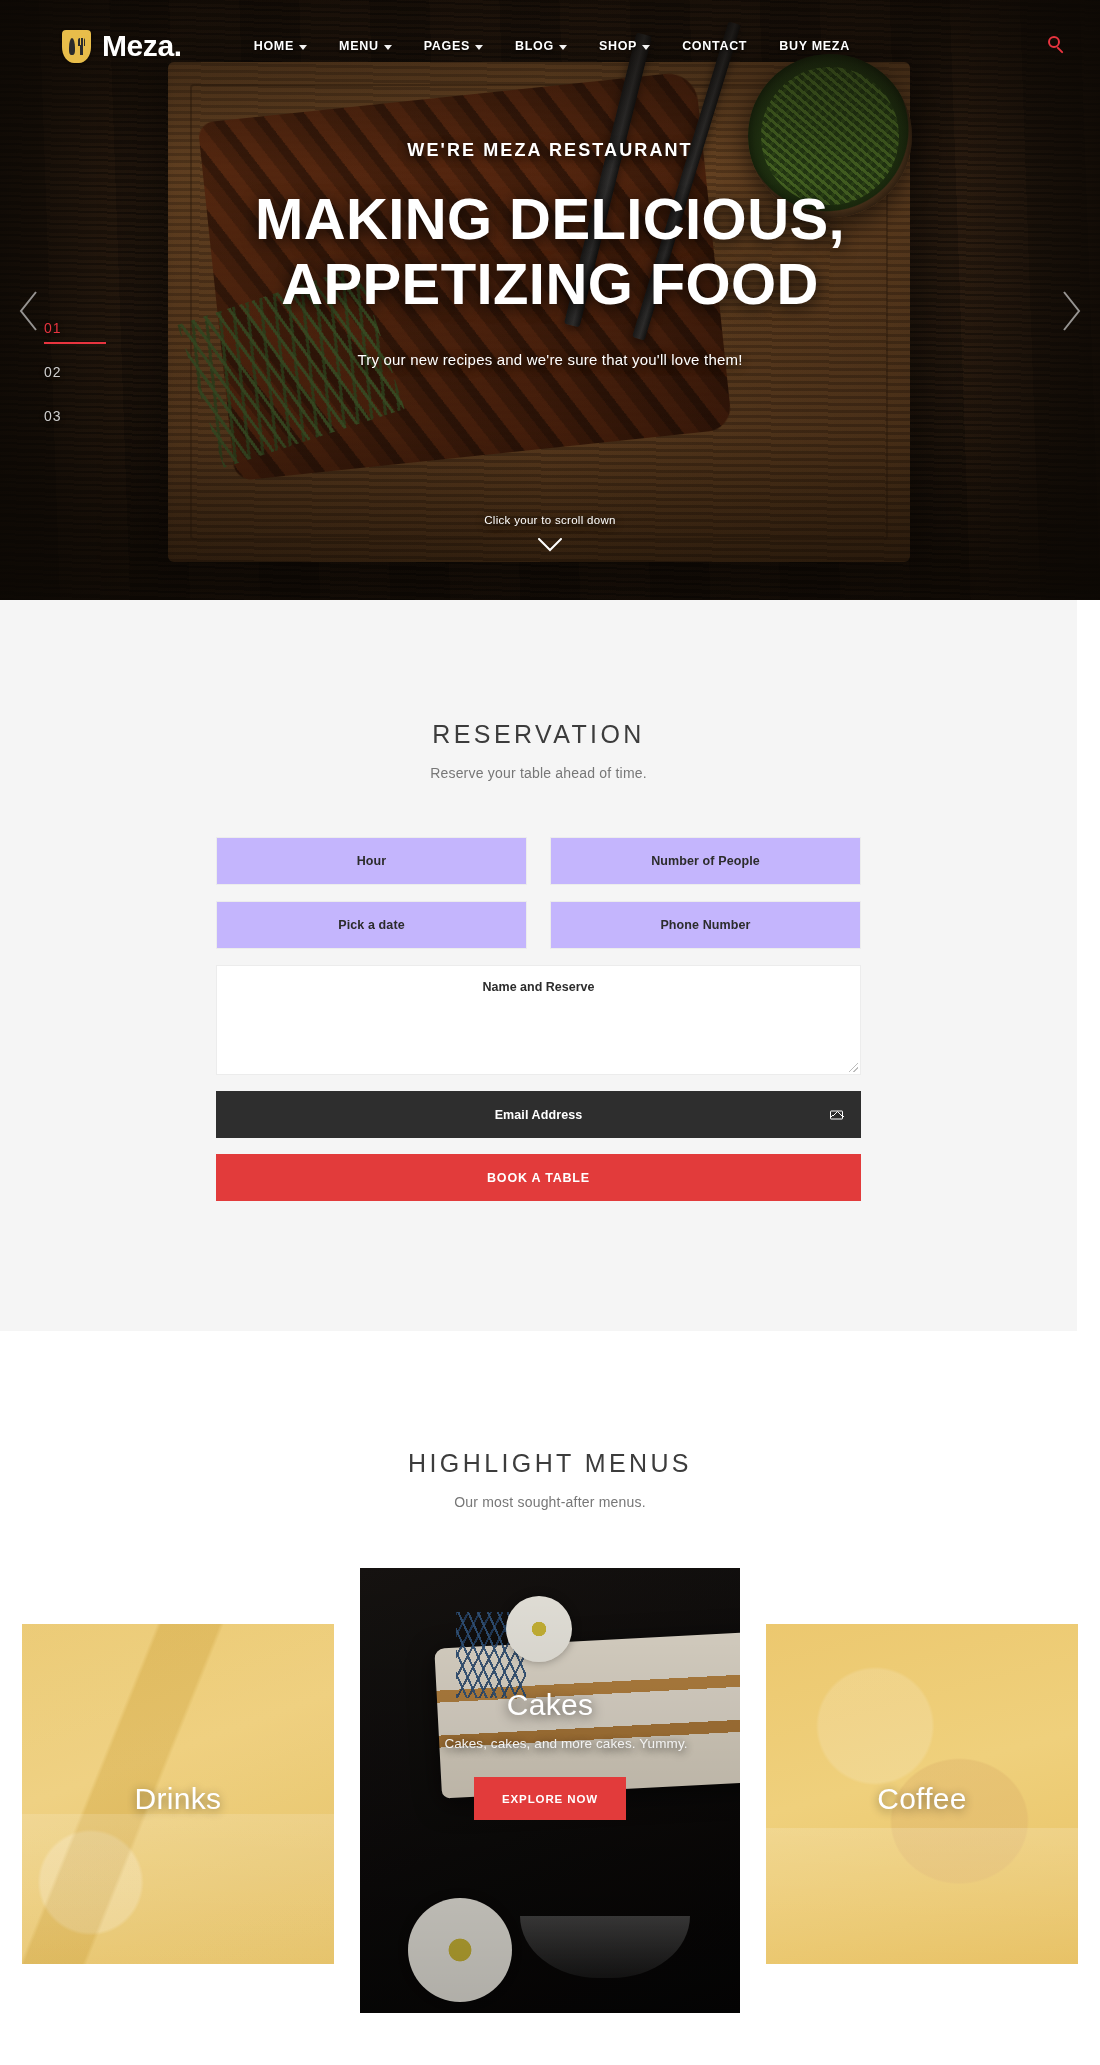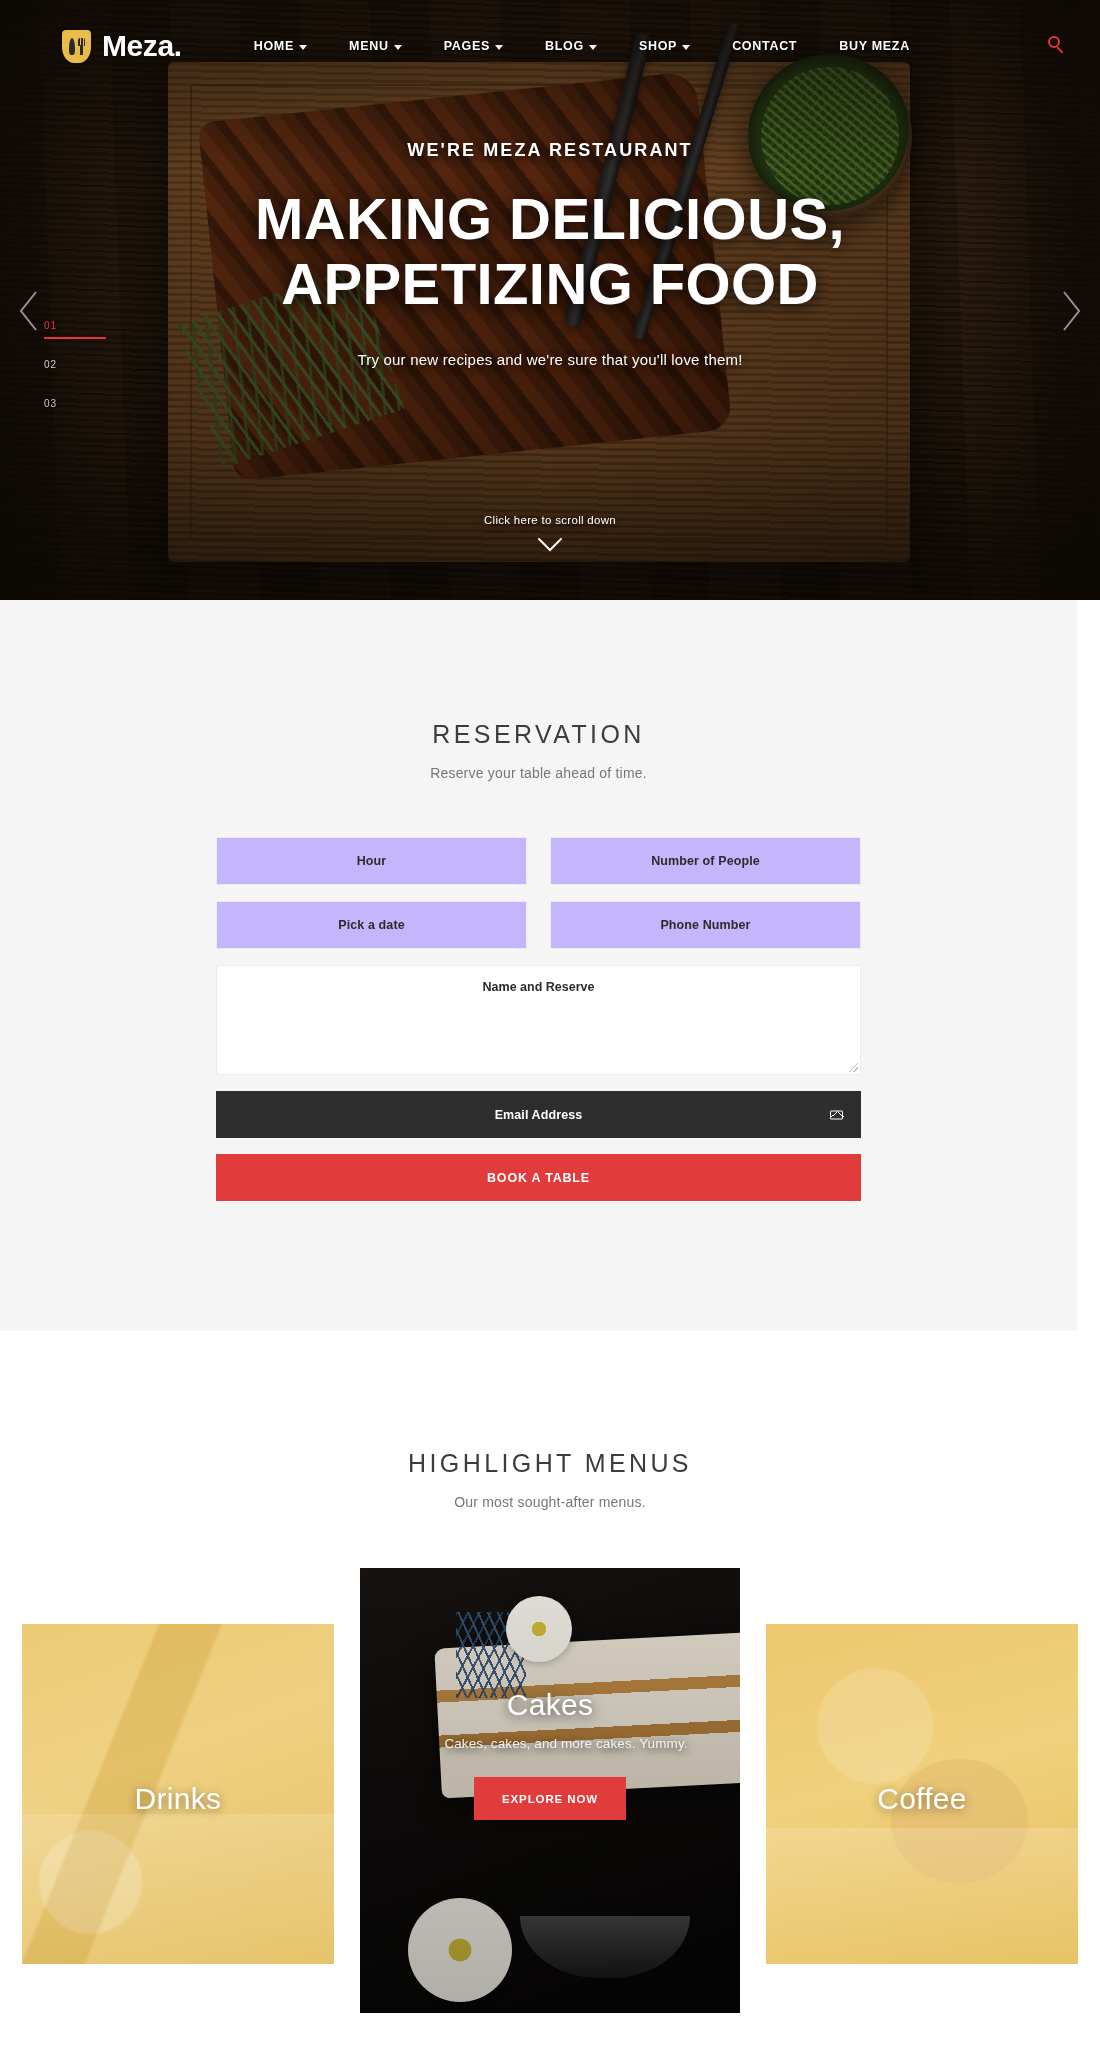--- a/index.html
+++ b/index.html
@@ -134,21 +134,21 @@
   .brand-mark .sp { width:6px; height:17px; border-radius:50% 50% 40% 40% / 60% 60% 30% 30%; }
   .brand-mark .fk { width:7px; height:17px;
     border-radius:2px;
     background:
       linear-gradient(to right,#2b2b2b 0 2px, transparent 2px 3px, #2b2b2b 3px 5px, transparent 5px 6px, #2b2b2b 6px 7px) 0 0/7px 8px no-repeat,
       linear-gradient(#2b2b2b,#2b2b2b) 2px 7px/3px 10px no-repeat;
   }
   .brand-name {
     color:#fff; font-size:30px; font-weight:700; letter-spacing:-.4px;
   }
-  .main-nav { display:flex; align-items:flex-start; gap:42px; margin-left:72px; }
+  .main-nav { display:flex; align-items:flex-start; gap:32px; margin-left:72px; }
   .nav-item {
     color:#fff; font-size:12.5px; font-weight:700; letter-spacing:.7px;
     display:flex; align-items:center; gap:5px; cursor:pointer; white-space:nowrap;
     text-shadow:0 1px 3px rgba(0,0,0,.8);
   }
   .caret {
     width:0;height:0;border-left:4px solid transparent;border-right:4px solid transparent;
     border-top:5px solid #fff; opacity:.95; margin-top:2px;
   }
   .search-btn {
@@ -190,21 +190,21 @@
     margin:12px auto 0; width:24px;height:14px;
   }
   .chev-down svg { display:block; }
 
   
   .slider-dots {
     position:absolute; left:40px; top:300px; z-index:30;
     display:flex; flex-direction:column; gap:0;
   }
   .dot {
-    font-size:10px; letter-spacing:1px; color:#cfcfcf; cursor:pointer;
+    font-size:14px; letter-spacing:1px; color:#cfcfcf; cursor:pointer;
     padding:20px 0 8px 4px; position:relative; width:68px;
     text-shadow:0 1px 5px rgba(0,0,0,.8);
   }
   .dot.active { color:#e8343f; }
   .dot.active::after {
     content:""; position:absolute; left:4px; bottom:0; width:62px; height:2px;
     background:#e8343f;
   }
   .arrow {
     position:absolute; top:290px; z-index:30; cursor:pointer;
@@ -425,21 +425,21 @@
   <div class="hero-copy">
     <div class="hero-eyebrow">WE'RE MEZA RESTAURANT</div>
     <div class="hero-title">
       <div>MAKING DELICIOUS,</div>
       <div>APPETIZING FOOD</div>
     </div>
     <div class="hero-sub">Try our new recipes and we're sure that you'll love them!</div>
   </div>
 
   <div class="scroll-down">
-    <div class="lbl">Click here to scroll down</div>
+    <div class="lbl">Click your to scroll down</div>
     <div class="chev-down">
       <svg width="24" height="14" viewBox="0 0 24 14">
           <path d="M1 1 L12 12 L23 1" fill="none" stroke="#ffffff" stroke-width="2" stroke-linecap="round"></path>
         </svg>
     </div>
   </div>
 
   <div class="slider-dots">
     <div class="dot active">01</div>
     <div class="dot">02</div>

